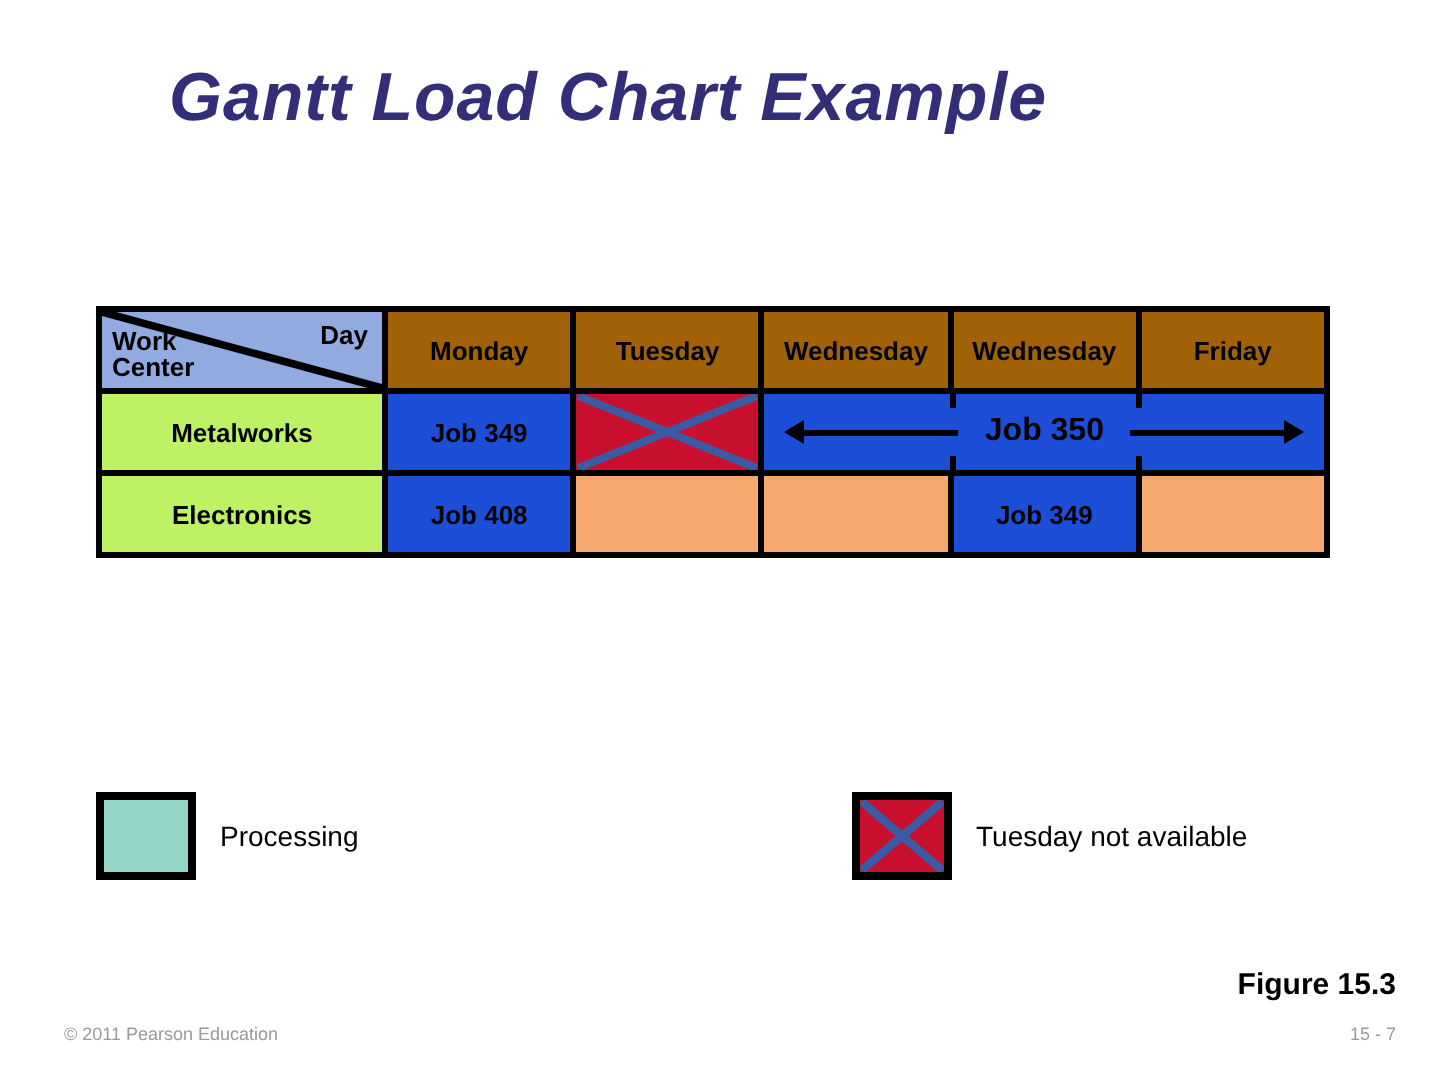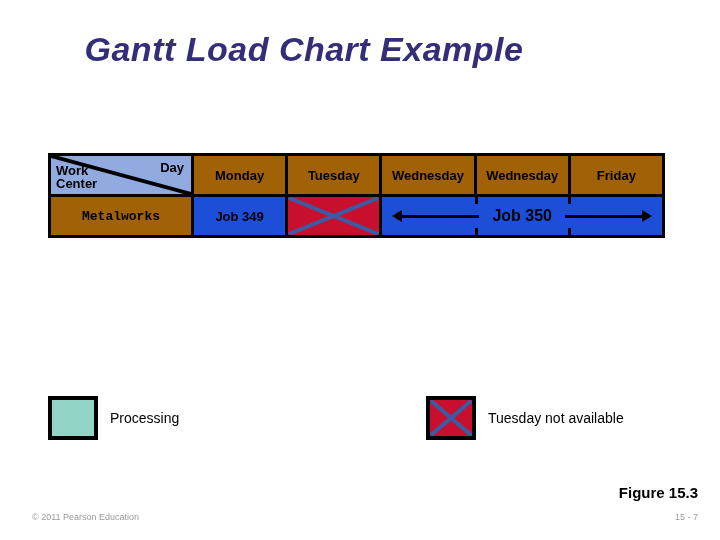--- a/index.html
+++ b/index.html
@@ -18,21 +18,21 @@
     border-collapse:collapse;table-layout:fixed;
   }
   #chart td{
     border:3px solid #000;
     height:38px;
     text-align:center;vertical-align:middle;
     font-size:13px;font-weight:bold;color:#000;
     padding:0;position:relative;overflow:hidden;
   }
   td.hdr{background:#a16207;font-size:13.5px;}
-  td.wc{background:#a16207;width:140px;font-family:Liberation Mono, monospace;}
+  td.wc{background:#bef264;width:140px;}
   td.proc{background:#1d4ed8;}
   td.unsch{background:#F5A96E;}
   td.navail{background:#C8102E;}
   
   td.corner{
     background:#91AADF;height:52px;width:140px;
     font-size:12.5px;font-weight:bold;
   }
   .corner-day{position:absolute;right:7px;top:4px;}
   .corner-wc{position:absolute;left:5px;bottom:3px;text-align:left;line-height:1.05;}
@@ -114,20 +114,28 @@
             <span class="arrL"></span>
             <span class="lbl">Job 350</span>
             <span class="arrR"></span>
           </div>
           <span class="tick t" style="left: calc(33.3333% - 1px);"></span>
           <span class="tick b" style="left: calc(33.3333% - 1px);"></span>
           <span class="tick t" style="left: calc(66.6667% - 1px);"></span>
           <span class="tick b" style="left: calc(66.6667% - 1px);"></span>
         </td>
       </tr>
+      <tr>
+        <td class="wc">Electronics</td>
+        <td colspan="1" class="proc"><span>Job 408</span></td>
+        <td colspan="1" class="unsch"></td>
+        <td colspan="1" class="unsch"></td>
+        <td colspan="1" class="proc"><span>Job 349</span></td>
+        <td colspan="1" class="unsch"></td>
+      </tr>
     </tbody>
 </table>
 
 <div id="legend">
   <div class="lg" style="left:0px;">
     <span class="swatch sw-proc"></span>
     <span class="lgtxt">Processing</span>
   </div>
   <div class="lg" style="left:378px;">
     <span class="swatch sw-na">

